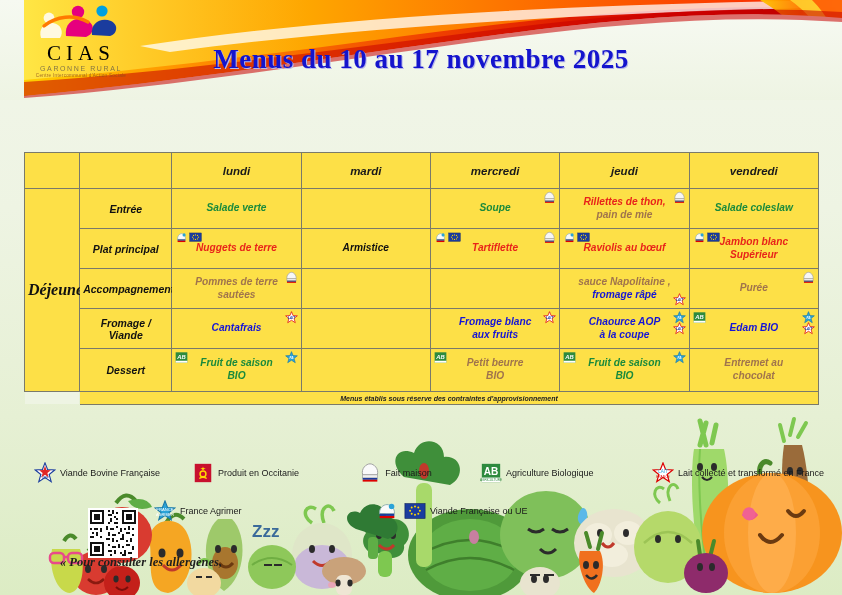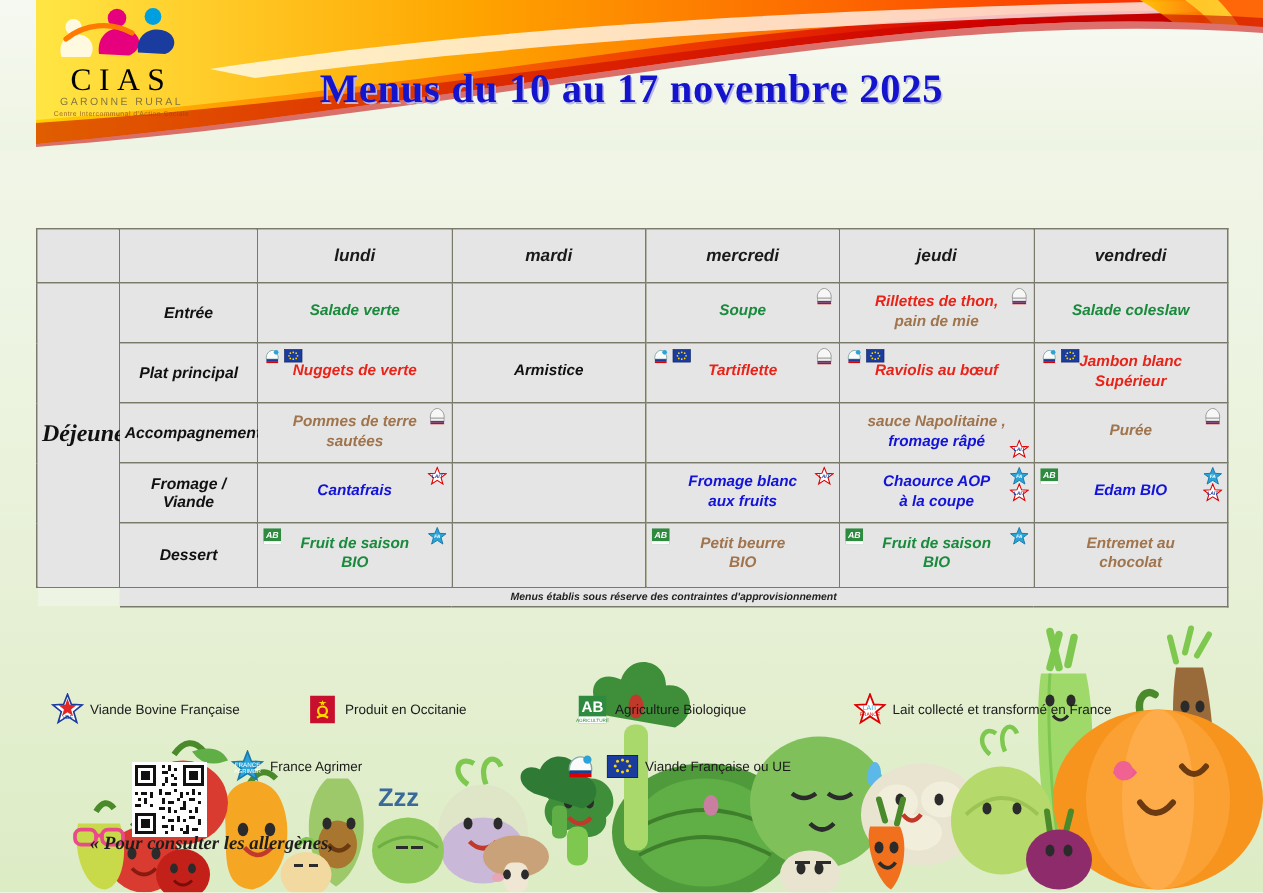--- a/index.html
+++ b/index.html
@@ -69,21 +69,21 @@
     border-collapse: collapse;
     width: 795px;
     table-layout: fixed;
   }
   table.menu td, table.menu th {
     border: 1px solid #7a7a6a;
     vertical-align: middle;
     text-align: center;
     padding: 2px 3px;
     position: relative;
-    background: #e5e5e5;
+    background: #fde047;
   }
   .col-meal   { width: 55px; }
   .col-course { width: 92px; }
   .col-day    { width: 129px; }
 
   thead th {
     height: 36px;
     font-family: "Liberation Sans", sans-serif;
     font-weight: bold;
     font-size: 11.5px;
@@ -379,21 +379,21 @@
                   <circle cx="13" cy="6.8" r=".9"></circle>
                   <circle cx="14.4" cy="9.5" r=".9"></circle>
                   <circle cx="13" cy="12.2" r=".9"></circle>
                   <circle cx="10" cy="13" r=".9"></circle>
                   <circle cx="7" cy="12.2" r=".9"></circle>
                   <circle cx="5.6" cy="9.5" r=".9"></circle>
                   <circle cx="7" cy="6.8" r=".9"></circle>
                 </g>
               </svg>
           </span>
-          <span class="dish c-red">Nuggets de verte</span>
+          <span class="dish c-red">Nuggets de terre</span>
         </td>
 
         <td class="cell">
           <span class="dish c-black">Armistice</span>
         </td>
 
         <td class="cell">
           <span class="ic ic-tl">
             <svg viewBox="0 0 20 20">
                 <path d="M4,13 C3,8 7,4 10,4 C13,4 17,8 16,13 Z" fill="#fafafa" stroke="#8aa" stroke-width="1"></path>
@@ -852,20 +852,31 @@
     <div class="leg-item" style="width:180px">
       <span class="leg-ico">
         <svg viewBox="0 0 24 24">
             <rect x="3" y="2" width="18" height="20" fill="#c8102e"></rect>
             <path d="M12,5 L13.4,9 L9,6.5 L15,6.5 L10.6,9 Z" fill="#ffd800"></path>
             <circle cx="12" cy="13" r="3.2" fill="none" stroke="#ffd800" stroke-width="1.6"></circle>
             <path d="M8,18 q4,-3 8,0" stroke="#ffd800" stroke-width="1.6" fill="none"></path>
           </svg>
       </span>
       <span class="lbl">Produit en Occitanie</span>
+    </div>
+    <div class="leg-item" style="width:130px">
+      <span class="leg-ico">
+        <svg viewBox="0 0 24 24">
+            <path d="M4,14 C2,7 8,2 12,2 C16,2 22,7 20,14 Z" fill="#fafafa" stroke="#999" stroke-width="1"></path>
+            <rect x="4" y="14" width="16" height="3.4" fill="#f0f0f0" stroke="#999" stroke-width=".7"></rect>
+            <rect x="4" y="17.4" width="16" height="2" fill="#1a3c9e"></rect>
+            <rect x="4" y="19.4" width="16" height="2" fill="#d00"></rect>
+          </svg>
+      </span>
+      <span class="lbl">Fait maison</span>
     </div>
     <div class="leg-item" style="width:185px">
       <span class="leg-ico">
         <svg viewBox="0 0 24 24">
             <rect x="2" y="2" width="20" height="20" fill="#2d8a3e"></rect>
             <text x="12" y="14" font-size="11" text-anchor="middle" fill="#ffffff" font-family="sans-serif" font-weight="bold">AB</text>
             <rect x="2" y="17" width="20" height="5" fill="#ffffff"></rect>
             <text x="12" y="21" font-size="3.4" text-anchor="middle" fill="#2d8a3e" font-family="sans-serif">AGRICULTURE</text>
           </svg>
       </span>

